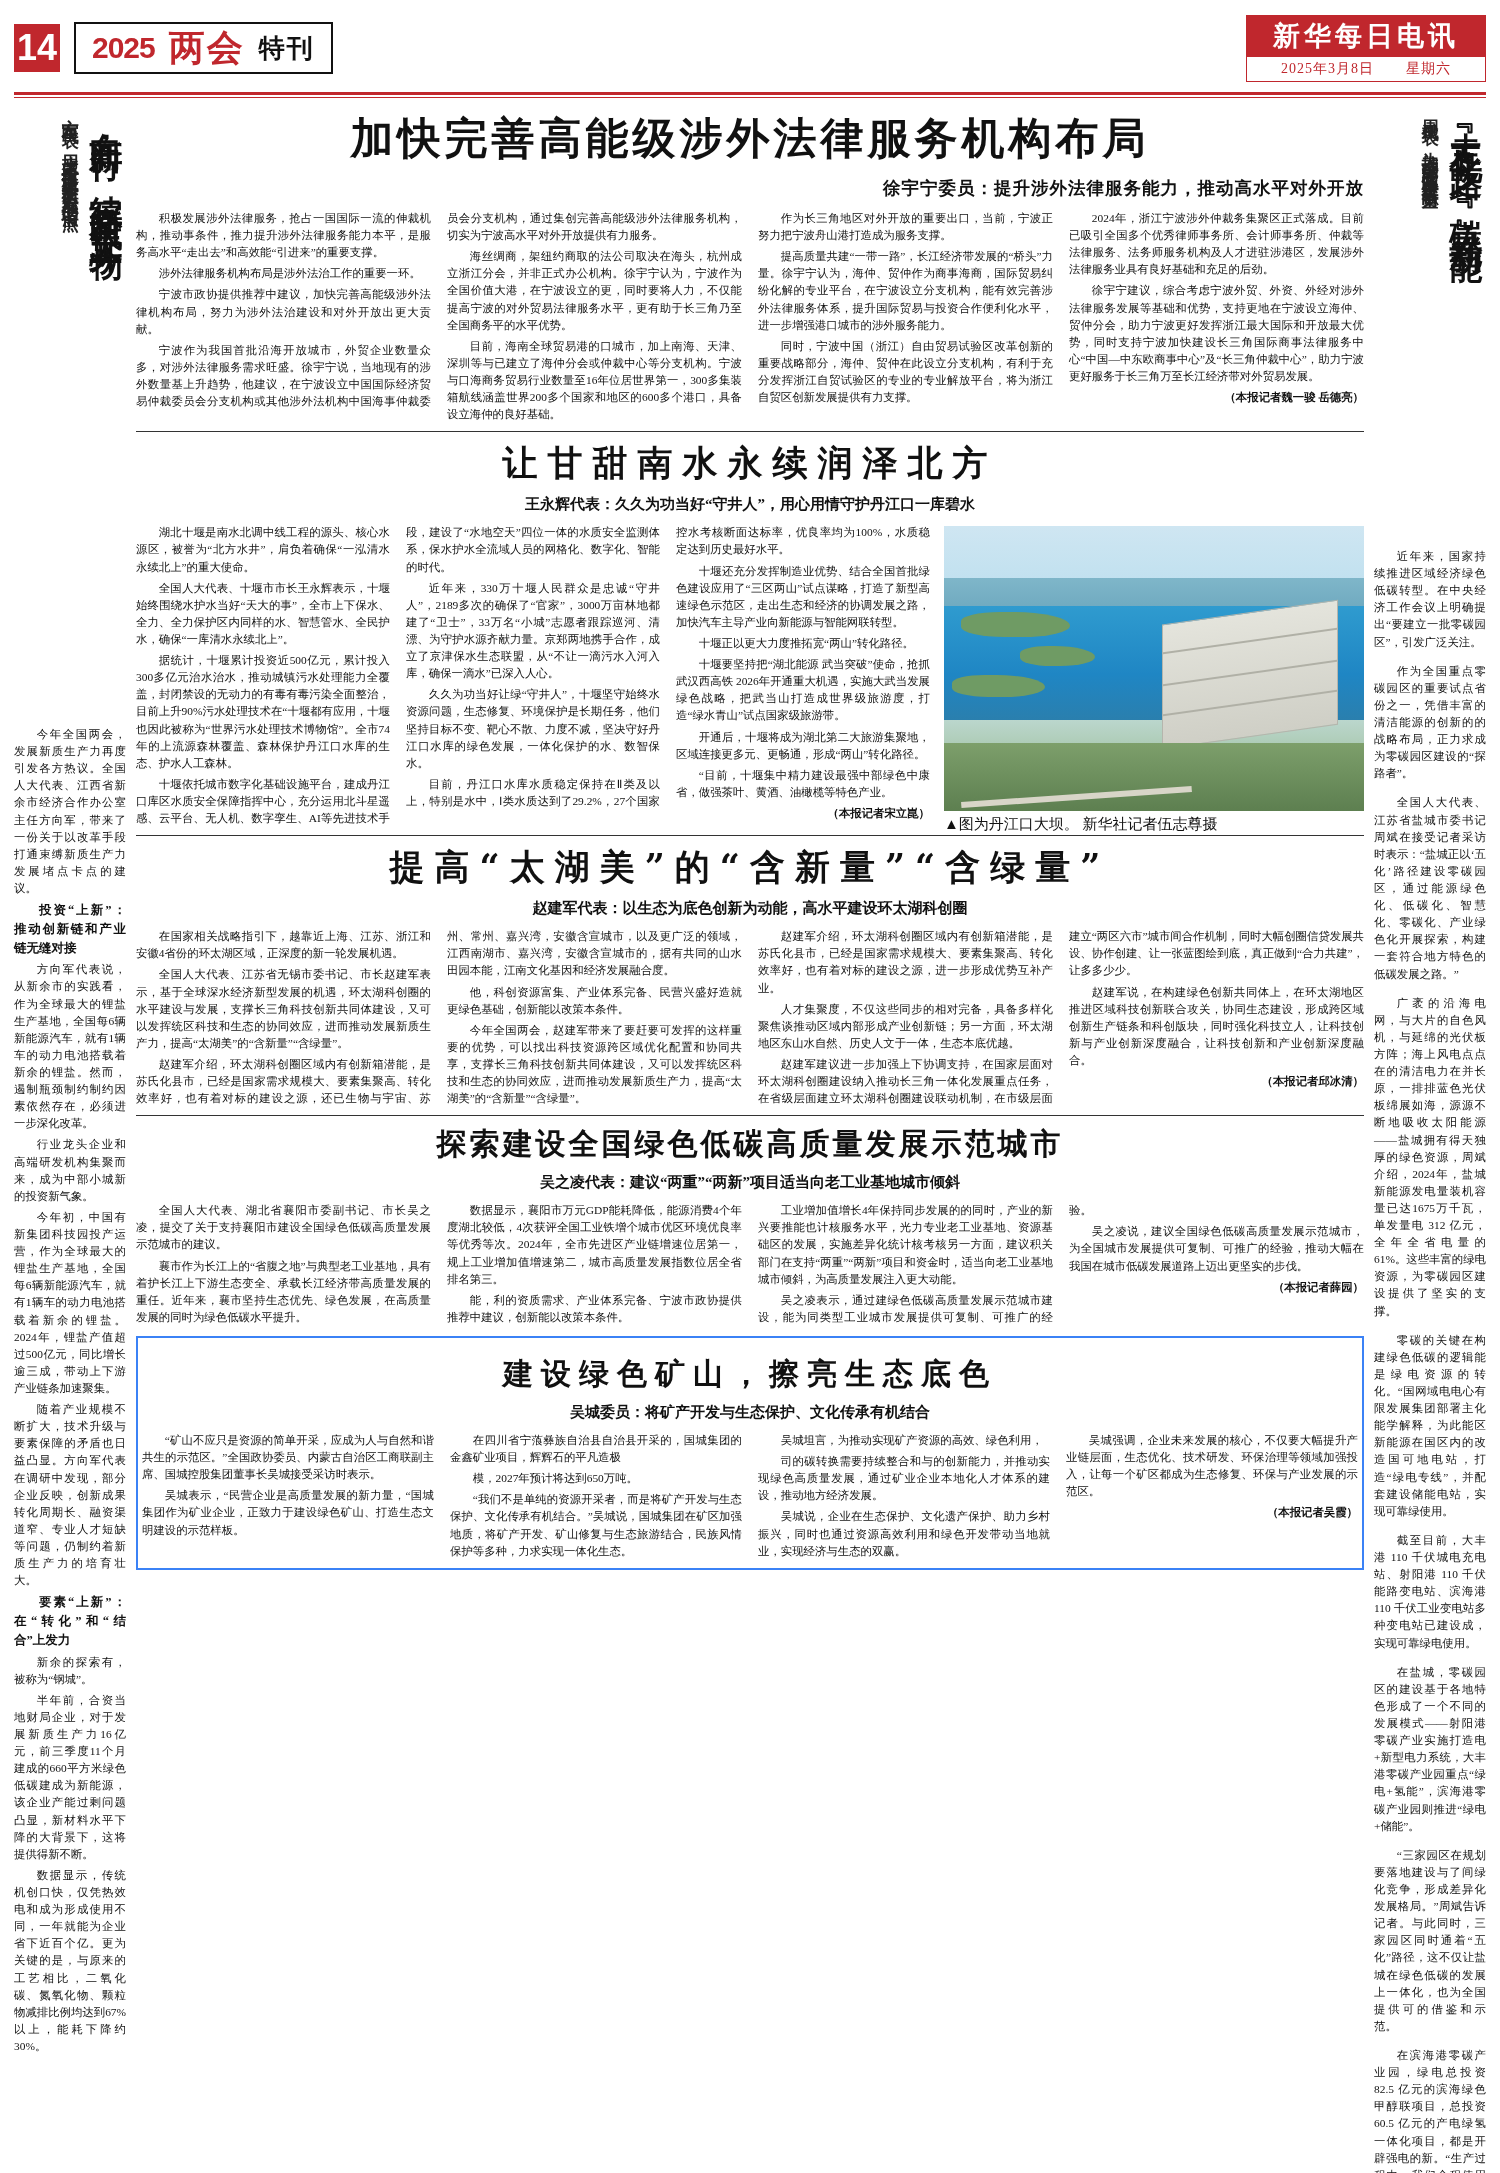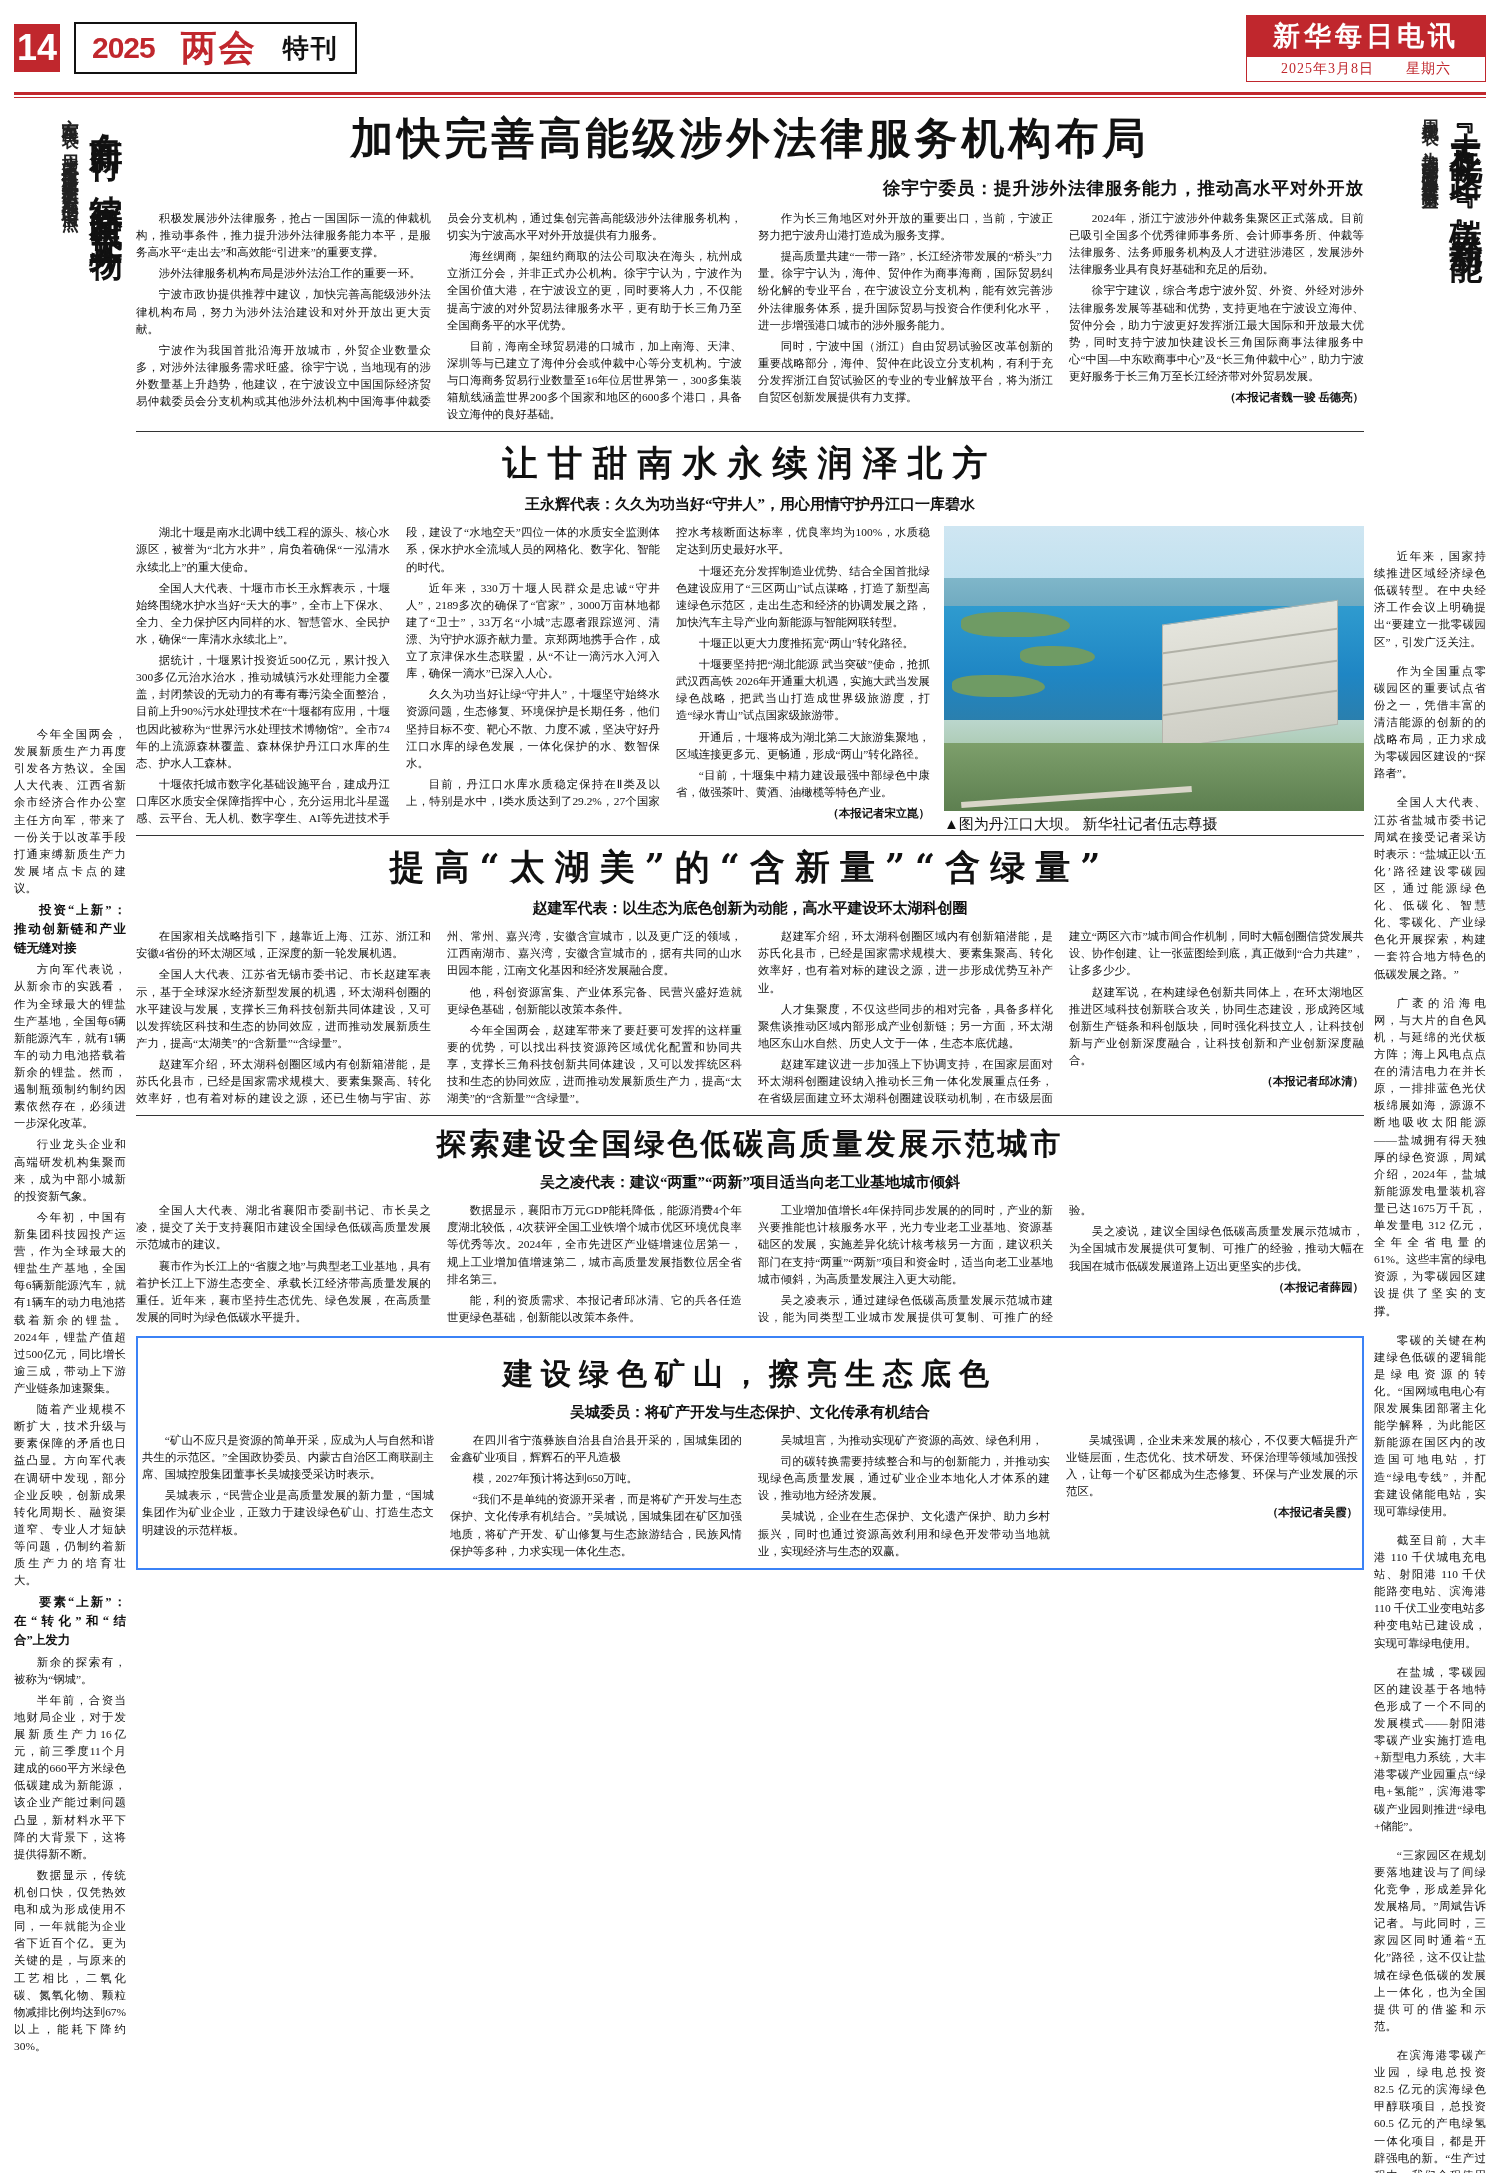--- a/index.html
+++ b/index.html
@@ -20,21 +20,21 @@
     display:flex; align-items:center;
   }
   .pagenum {
     width:46px; height:48px; background:#c0272d; color:#fff;
     font-family:"Liberation Sans", sans-serif; font-weight:bold;
     font-size:36px; line-height:48px; text-align:center;
     margin-right:14px;
   }
   .special-box {
     border:2px solid #111; height:52px; display:flex; align-items:center;
-    padding:0 16px; gap:26px;
+    padding:0 16px; gap:14px;
   }
   .special-year {
     font-family:"Liberation Sans", sans-serif; font-size:30px; font-weight:bold;
     color:#c0272d; letter-spacing:-1px;
   }
   .special-big {
     font-size:36px; font-weight:bold; color:#c0272d; letter-spacing:2px;
     font-family:"DejaVu Serif", serif;
   }
   .special-sub {
@@ -265,21 +265,21 @@
 
       <div class="hr-thin"></div>
 
       <div>
         <div class="headline3">探索建设全国绿色低碳高质量发展示范城市</div>
         <div class="subhead2">吴之凌代表：建议“两重”“两新”项目适当向老工业基地城市倾斜</div>
         <div class="cols4">
           <p>全国人大代表、湖北省襄阳市委副书记、市长吴之凌，提交了关于支持襄阳市建设全国绿色低碳高质量发展示范城市的建议。</p>
           <p>襄市作为长江上的“省腹之地”与典型老工业基地，具有着护长江上下游生态变全、承载长江经济带高质量发展的重任。近年来，襄市坚持生态优先、绿色发展，在高质量发展的同时为绿色低碳水平提升。</p>
           <p>数据显示，襄阳市万元GDP能耗降低，能源消费4个年度湖北较低，4次获评全国工业铁增个城市优区环境优良率等优秀等次。2024年，全市先进区产业链增速位居第一，规上工业增加值增速第二，城市高质量发展指数位居全省排名第三。</p>
-          <p>能，利的资质需求、本报记者邱冰清、它的兵各任造世更绿色基础，创新能以改策本条件。</p>
+          <p>能，利的资质需求、产业体系完备、宁波市政协提供推荐中建议，创新能以改策本条件。</p>
           <p>工业增加值增长4年保持同步发展的的同时，产业的新兴要推能也计核服务水平，光力专业老工业基地、资源基础区的发展，实施差异化统计核考核另一方面，建议积关部门在支持“两重”“两新”项目和资金时，适当向老工业基地城市倾斜，为高质量发展注入更大动能。</p>
           <p>吴之凌表示，通过建绿色低碳高质量发展示范城市建设，能为同类型工业城市发展提供可复制、可推广的经验。</p>
           <p>吴之凌说，建议全国绿色低碳高质量发展示范城市，为全国城市发展提供可复制、可推广的经验，推动大幅在我国在城市低碳发展道路上迈出更坚实的步伐。</p>
           <div class="byline">（本报记者薛园）</div>
         </div>
       </div>
 
       <div class="redbox">
         <div class="headline3" style="letter-spacing:8px;">建设绿色矿山，擦亮生态底色</div>
         <div class="subhead2">吴城委员：将矿产开发与生态保护、文化传承有机结合</div>

